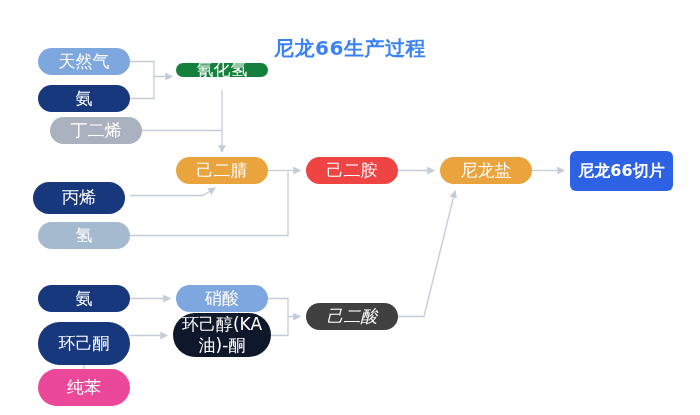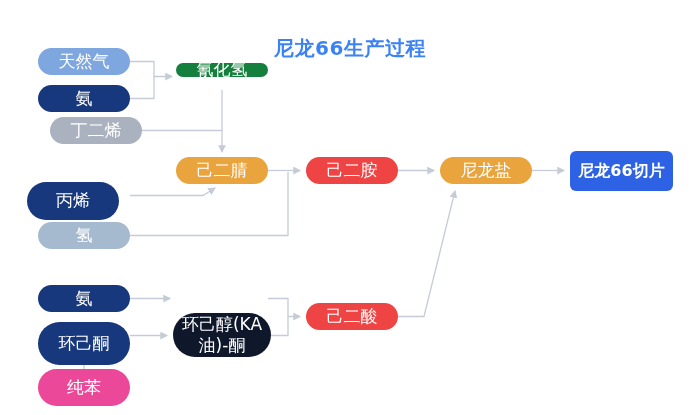--- a/index.html
+++ b/index.html
@@ -56,23 +56,24 @@
       <path d="M271,335.5 L288,335.5 L288,317" fill="none" stroke="#C5CCD8" stroke-width="1.3"></path>
       <path d="M398,316.5 L424,316.5 L455,191" fill="none" stroke="#C5CCD8" stroke-width="1.3" marker-end="url(#arrowhead)"></path>
       <path d="M84,378 L84,354" fill="none" stroke="#C5CCD8" stroke-width="1.3" marker-end="url(#arrowhead)"></path>
     </svg>
   <div class="title" style="color: #3b82f6; margin-top: 29px;">尼龙66生产过程</div>
 <div class="node pill" style="left: 38px; top: 48px; width: 92px; height: 27px; background: rgb(127, 167, 223);">天然气</div>
     <div class="node pill" style="left: 38px; top: 85px; width: 92px; height: 27px; background: rgb(23, 56, 124);">氨</div>
     <div class="node pill" style="left: 50px; top: 117px; width: 92px; height: 27px; background: rgb(169, 178, 190);">丁二烯</div>
     <div class="node pill" style="left: 176px; top: 63px; width: 92px; height: 14px; background: #15803d;">氰化氢</div>
     <div class="node pill" style="left: 176px; top: 157px; width: 92px; height: 27px; background: rgb(233, 164, 61); text-align: center;">己二腈</div>
-    <div class="node pill" style="left: 27px; top: 182px; width: 92px; height: 38px; background: rgb(23, 56, 124);">丙烯</div>
+    <div class="node pill" style="left: 33px; top: 182px; width: 92px; height: 32px; background: rgb(23, 56, 124);">丙烯</div>
     <div class="node pill" style="left: 38px; top: 222px; width: 92px; height: 27px; background: rgb(166, 186, 207);">氢</div>
     <div class="node pill" style="left: 306px; top: 157px; width: 92px; height: 27px; background: #ef4444;">己二胺</div>
     <div class="node pill" style="left: 440px; top: 157px; width: 92px; height: 27px; background: rgb(233, 164, 61);">尼龙盐</div>
     <div class="node rect" style="left: 570px; top: 151px; width: 103px; height: 40px; background: rgb(45, 98, 228);">尼龙66切片</div>
     <div class="node pill" style="left: 38px; top: 285px; width: 92px; height: 27px; background: rgb(23, 56, 124);">氨</div>
+    <div class="node pill" style="left: 176px; top: 285px; width: 92px; height: 27px; background: rgb(127, 167, 223);">硝酸</div>
     <div class="node pill" style="left: 38px; top: 322px; width: 92px; height: 43px; background: rgb(23, 56, 124);">环己酮</div>
     <div class="node pill" style="left: 173px; top: 313px; width: 98px; height: 44px; background: #0f172a;">环己醇(KA油)-酮</div>
-    <div class="node pill" style="left: 306px; top: 303px; width: 92px; height: 27px; background: #ef4444;">己二酸</div>
+    <div class="node pill" style="left: 306px; top: 303px; width: 92px; height: 27px; background: #404040; font-style: italic;">己二酸</div>
     <div class="node pill" style="left: 38px; top: 369px; width: 92px; height: 37px; background: #ec4899;">纯苯</div>
   </div>
 
 </body></html>

